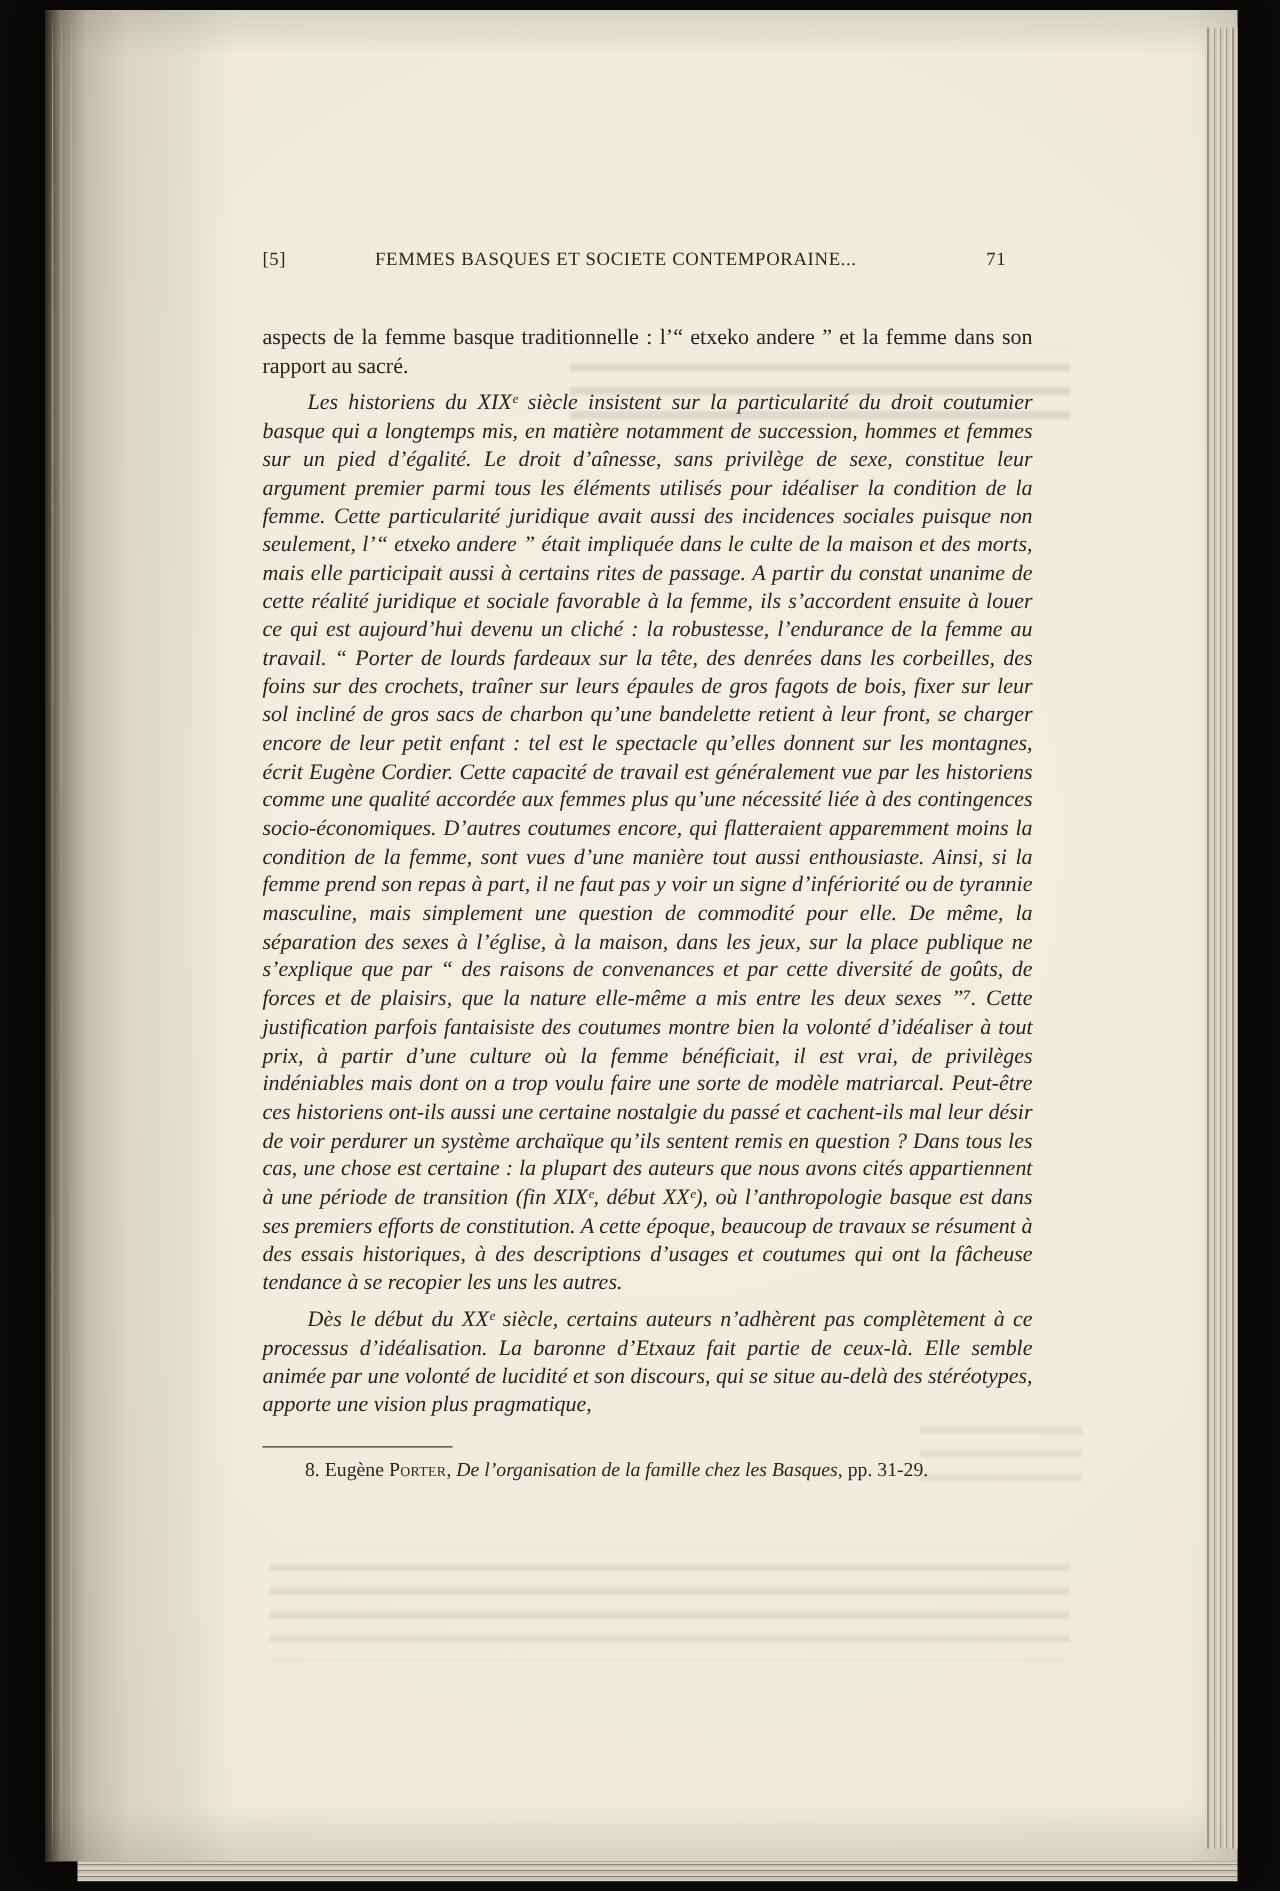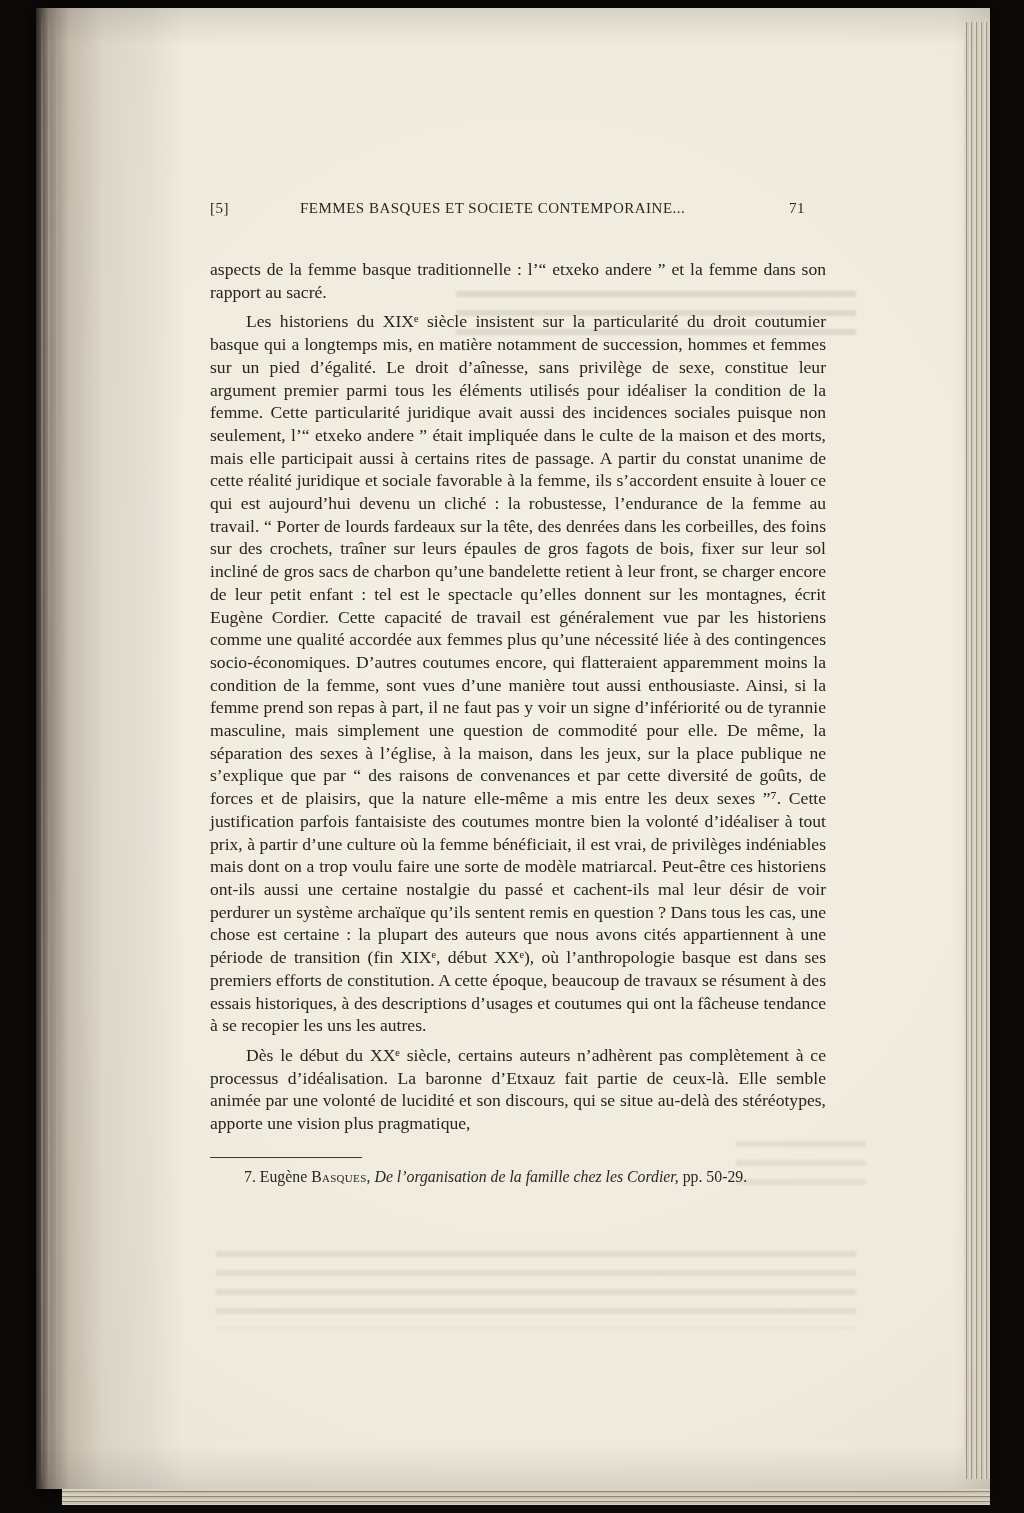--- a/index.html
+++ b/index.html
@@ -123,20 +123,21 @@
     margin-top: 41px;
     font-size: 17.6px;
     line-height: 22.7px;
     text-align: justify;
   }
   .body-text p.para {
     margin: 0 16px 7px 0;
   }
   .body-text p.para.indent {
     text-indent: 36px;
+    font-style: italic;
   }
 
   .footnote-block {
     margin-top: 22px;
     font-size: 15.8px;
     line-height: 20px;
     color: #2b2720;
   }
   .footnote-rule {
     width: 152px;
@@ -176,21 +177,21 @@
 
       <div class="body-text">
           <p class="para">aspects de la femme basque traditionnelle : l’“ etxeko andere ” et la femme dans son rapport au sacré.</p>
           <p class="para indent">Les historiens du XIXᵉ siècle insistent sur la particularité du droit coutumier basque qui a longtemps mis, en matière notamment de succession, hommes et femmes sur un pied d’égalité. Le droit d’aînesse, sans privilège de sexe, constitue leur argument premier parmi tous les éléments utilisés pour idéaliser la condition de la femme. Cette particularité juridique avait aussi des incidences sociales puisque non seulement, l’“ etxeko andere ” était impliquée dans le culte de la maison et des morts, mais elle participait aussi à certains rites de passage. A partir du constat unanime de cette réalité juridique et sociale favorable à la femme, ils s’accordent ensuite à louer ce qui est aujourd’hui devenu un cliché : la robustesse, l’endurance de la femme au travail. “ Porter de lourds fardeaux sur la tête, des denrées dans les corbeilles, des foins sur des crochets, traîner sur leurs épaules de gros fagots de bois, fixer sur leur sol incliné de gros sacs de charbon qu’une bandelette retient à leur front, se charger encore de leur petit enfant : tel est le spectacle qu’elles donnent sur les montagnes, écrit Eugène Cordier. Cette capacité de travail est généralement vue par les historiens comme une qualité accordée aux femmes plus qu’une nécessité liée à des contingences socio-économiques. D’autres coutumes encore, qui flatteraient apparemment moins la condition de la femme, sont vues d’une manière tout aussi enthousiaste. Ainsi, si la femme prend son repas à part, il ne faut pas y voir un signe d’infériorité ou de tyrannie masculine, mais simplement une question de commodité pour elle. De même, la séparation des sexes à l’église, à la maison, dans les jeux, sur la place publique ne s’explique que par “ des raisons de convenances et par cette diversité de goûts, de forces et de plaisirs, que la nature elle-même a mis entre les deux sexes ”⁷. Cette justification parfois fantaisiste des coutumes montre bien la volonté d’idéaliser à tout prix, à partir d’une culture où la femme bénéficiait, il est vrai, de privilèges indéniables mais dont on a trop voulu faire une sorte de modèle matriarcal. Peut-être ces historiens ont-ils aussi une certaine nostalgie du passé et cachent-ils mal leur désir de voir perdurer un système archaïque qu’ils sentent remis en question ? Dans tous les cas, une chose est certaine : la plupart des auteurs que nous avons cités appartiennent à une période de transition (fin XIXᵉ, début XXᵉ), où l’anthropologie basque est dans ses premiers efforts de constitution. A cette époque, beaucoup de travaux se résument à des essais historiques, à des descriptions d’usages et coutumes qui ont la fâcheuse tendance à se recopier les uns les autres.</p>
           <p class="para indent">Dès le début du XXᵉ siècle, certains auteurs n’adhèrent pas complètement à ce processus d’idéalisation. La baronne d’Etxauz fait partie de ceux-là. Elle semble animée par une volonté de lucidité et son discours, qui se situe au-delà des stéréotypes, apporte une vision plus pragmatique,</p>
         </div>
 
       <div class="footnote-block">
         <hr class="footnote-rule">
         <div class="footnote-text">
-          <span>7. Eugène </span><span class="sc">Basques</span><span>, </span><span class="it">De l’organisation de la famille chez les Cordier,</span><span> pp. 50-29.</span>
+          <span>8. Eugène </span><span class="sc">Porter</span><span>, </span><span class="it">De l’organisation de la famille chez les Basques,</span><span> pp. 31-29.</span>
         </div>
       </div>
 
     </div>
     <div class="stack-right"></div>
   </div>
 
   <div class="stack-bottom"></div>
 
 </div>

